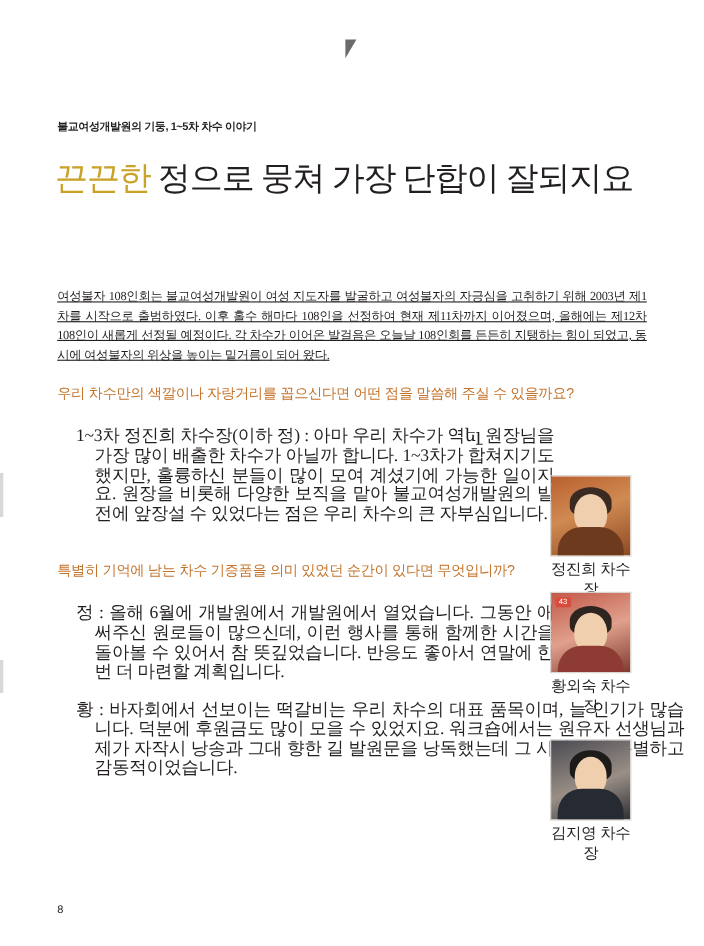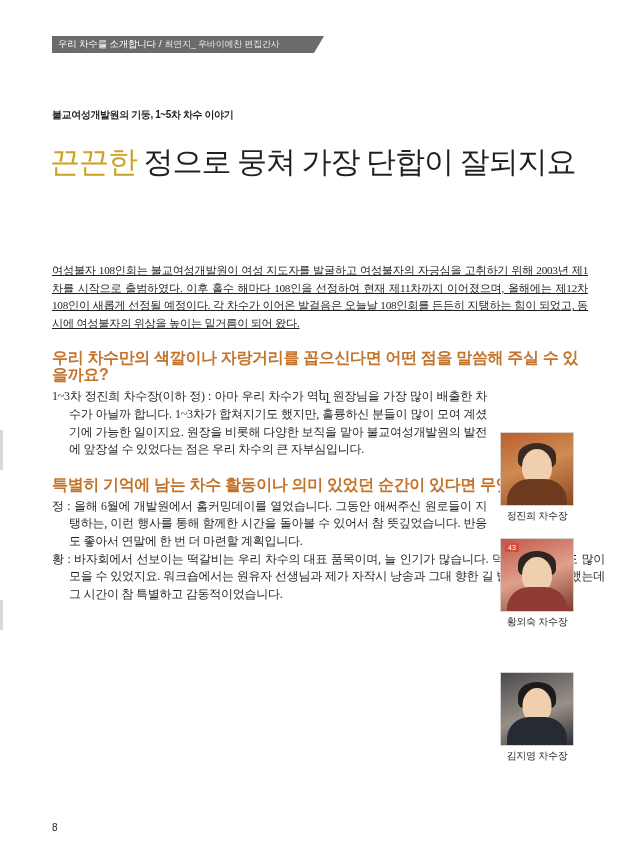--- a/index.html
+++ b/index.html
@@ -111,36 +111,36 @@
     letter-spacing: -0.25px;
     color: #231f20;
     text-decoration: underline;
   }
   p.para + p.para {
     margin-top: 0px;
   }
   .gap-md { height: 17px; }
 
   .qhead {
-    font-size: 16px;
-    font-weight: bold;
+    font-size: 13px;
+    font-weight: normal;
     color: #c4732a;
     letter-spacing: -0.35px;
     line-height: 17px;
     font-family: "Liberation Sans", sans-serif;
     margin: 0;
   }
 
   
   .ans {
-    font-size: 12px;
+    font-size: 16px;
     line-height: 17.6px;
     text-align: justify;
     letter-spacing: -0.25px;
-    margin: 0;
+    margin: 17px;
     padding-left: 17px;
     text-indent: -17px;
   }
   .ans.narrow { width: 418px; }
   .ans.full { width: 536px; }
 
   
   .photo {
     position: absolute;
     width: 74px;
@@ -149,21 +149,21 @@
     width: 74px;
     height: 74px;
     overflow: hidden;
     position: relative;
     border: 1px solid #d7d2cb;
     box-sizing: border-box;
   }
   .photo .cap {
     margin-top: 3px;
     text-align: center;
-    font-size: 10px;
+    font-size: 14px;
     color: #231f20;
     letter-spacing: -0.3px;
     font-family: "Liberation Sans", sans-serif;
   }
   
   .pbg {
     position: absolute;
     inset: 0;
   }
   .p1 .pbg { background: linear-gradient(160deg,#b9602f 0%, #d08a52 45%, #8c4a22 100%); }
@@ -228,48 +228,41 @@
   }
 </style>
 </head>
 <body>
 
 <div class="page">
 
   <div class="edge-mark" style="top:430px;height:40px;"></div>
   <div class="edge-mark" style="top:600px;height:30px;"></div>
 
-  <div class="runhead">
-    <div class="rh-inner">
-      <span class="rh-main">우리 차수를 소개합니다</span>
-      <span class="rh-sep">/</span>
-      <span class="rh-sub">최연지_ 우바이예찬 편집간사</span>
-    </div>
-  </div>
   <div class="runhead-tail"></div>
 
   <div class="kicker">불교여성개발원의 기둥, 1~5차 차수 이야기</div>
   <div class="headline">
     <span class="accent">끈끈한</span><span> 정으로 뭉쳐 가장 단합이 잘되지요</span>
   </div>
 
   <div class="body-col">
     <p class="para">여성불자 108인회는 불교여성개발원이 여성 지도자를 발굴하고 여성불자의 자긍심을 고취하기 위해 2003년 제1차를 시작으로 출범하였다. 이후 홀수 해마다 108인을 선정하여 현재 제11차까지 이어졌으며, 올해에는 제12차 108인이 새롭게 선정될 예정이다. 각 차수가 이어온 발걸음은 오늘날 108인회를 든든히 지탱하는 힘이 되었고, 동시에 여성불자의 위상을 높이는 밑거름이 되어 왔다.</p>
 
     <div class="gap-md"></div>
 
     <p class="qhead">우리 차수만의 색깔이나 자랑거리를 꼽으신다면 어떤 점을 말씀해 주실 수 있을까요?</p>
     <div style="height:5px"></div>
     <p class="ans narrow">1~3차 정진희 차수장(이하 정) : 아마 우리 차수가 역ել 원장님을 가장 많이 배출한 차수가 아닐까 합니다. 1~3차가 합쳐지기도 했지만, 훌륭하신 분들이 많이 모여 계셨기에 가능한 일이지요. 원장을 비롯해 다양한 보직을 맡아 불교여성개발원의 발전에 앞장설 수 있었다는 점은 우리 차수의 큰 자부심입니다.</p>
 
     <div class="gap-md"></div>
 
-    <p class="qhead">특별히 기억에 남는 차수 활동이나 의미 있었던 순간이 있다면 무엇입니까?</p>
+    <p class="qhead">특별히 기억에 남는 차수 기증품을 의미 있었던 순간이 있다면 무엇입니까?</p>
     <div style="height:5px"></div>
-    <p class="ans narrow">정 : 올해 6월에 개발원에서 홈커밍데이를 열었습니다. 그동안 애써주신 원로들이 지탱하는, 이런 행사를 통해 함께한 시간을 돌아볼 수 있어서 참 뜻깊었습니다. 반응도 좋아서 연말에 한 번 더 마련할 계획입니다.</p>
+    <p class="ans narrow">정 : 올해 6월에 개발원에서 개발원에서 열었습니다. 그동안 애써주신 원로들이 많으신데, 이런 행사를 통해 함께한 시간을 돌아볼 수 있어서 참 뜻깊었습니다. 반응도 좋아서 연말에 한 번 더 마련할 계획입니다.</p>
     <p class="ans full">황 : 바자회에서 선보이는 떡갈비는 우리 차수의 대표 품목이며, 늘 인기가 많습니다. 덕분에 후원금도 많이 모을 수 있었지요. 워크숍에서는 원유자 선생님과 제가 자작시 낭송과 그대 향한 길 발원문을 낭독했는데 그 시간이 참 특별하고 감동적이었습니다.</p>
   </div>
 
   <div class="photo p1" style="top:432px; left:500px;">
     <div class="frame">
       <div class="pbg"></div>
       <div class="hair"></div>
       <div class="face"></div>
       <div class="torso"></div>
     </div>

